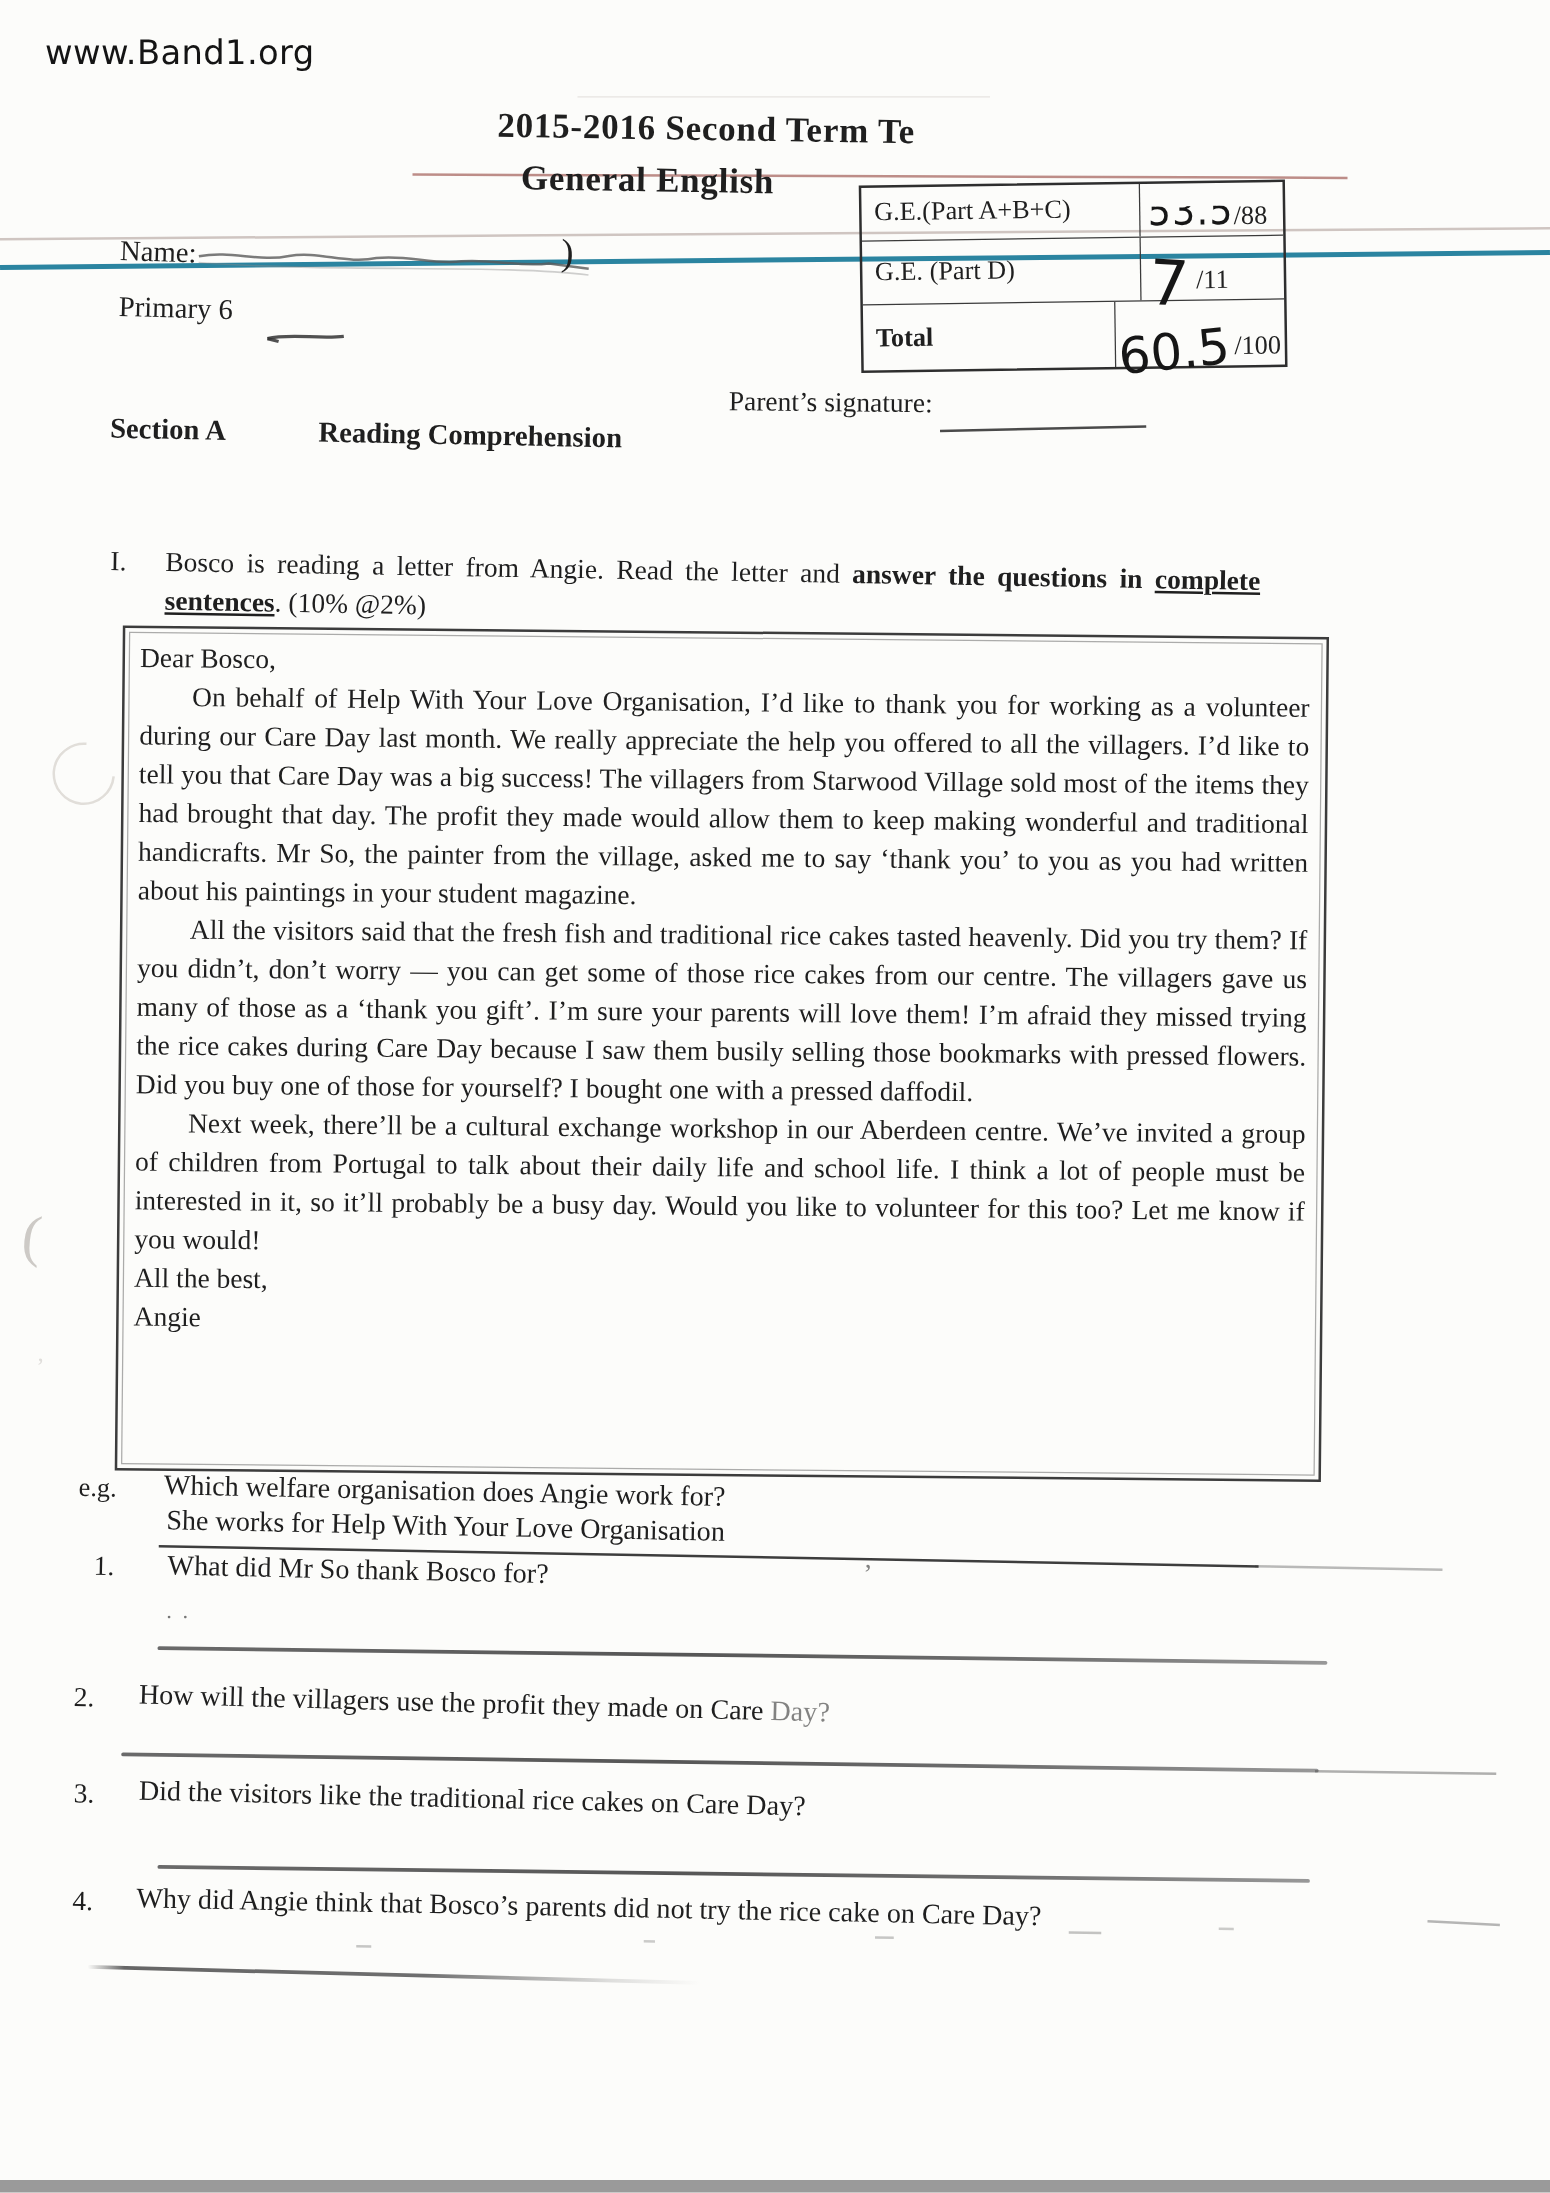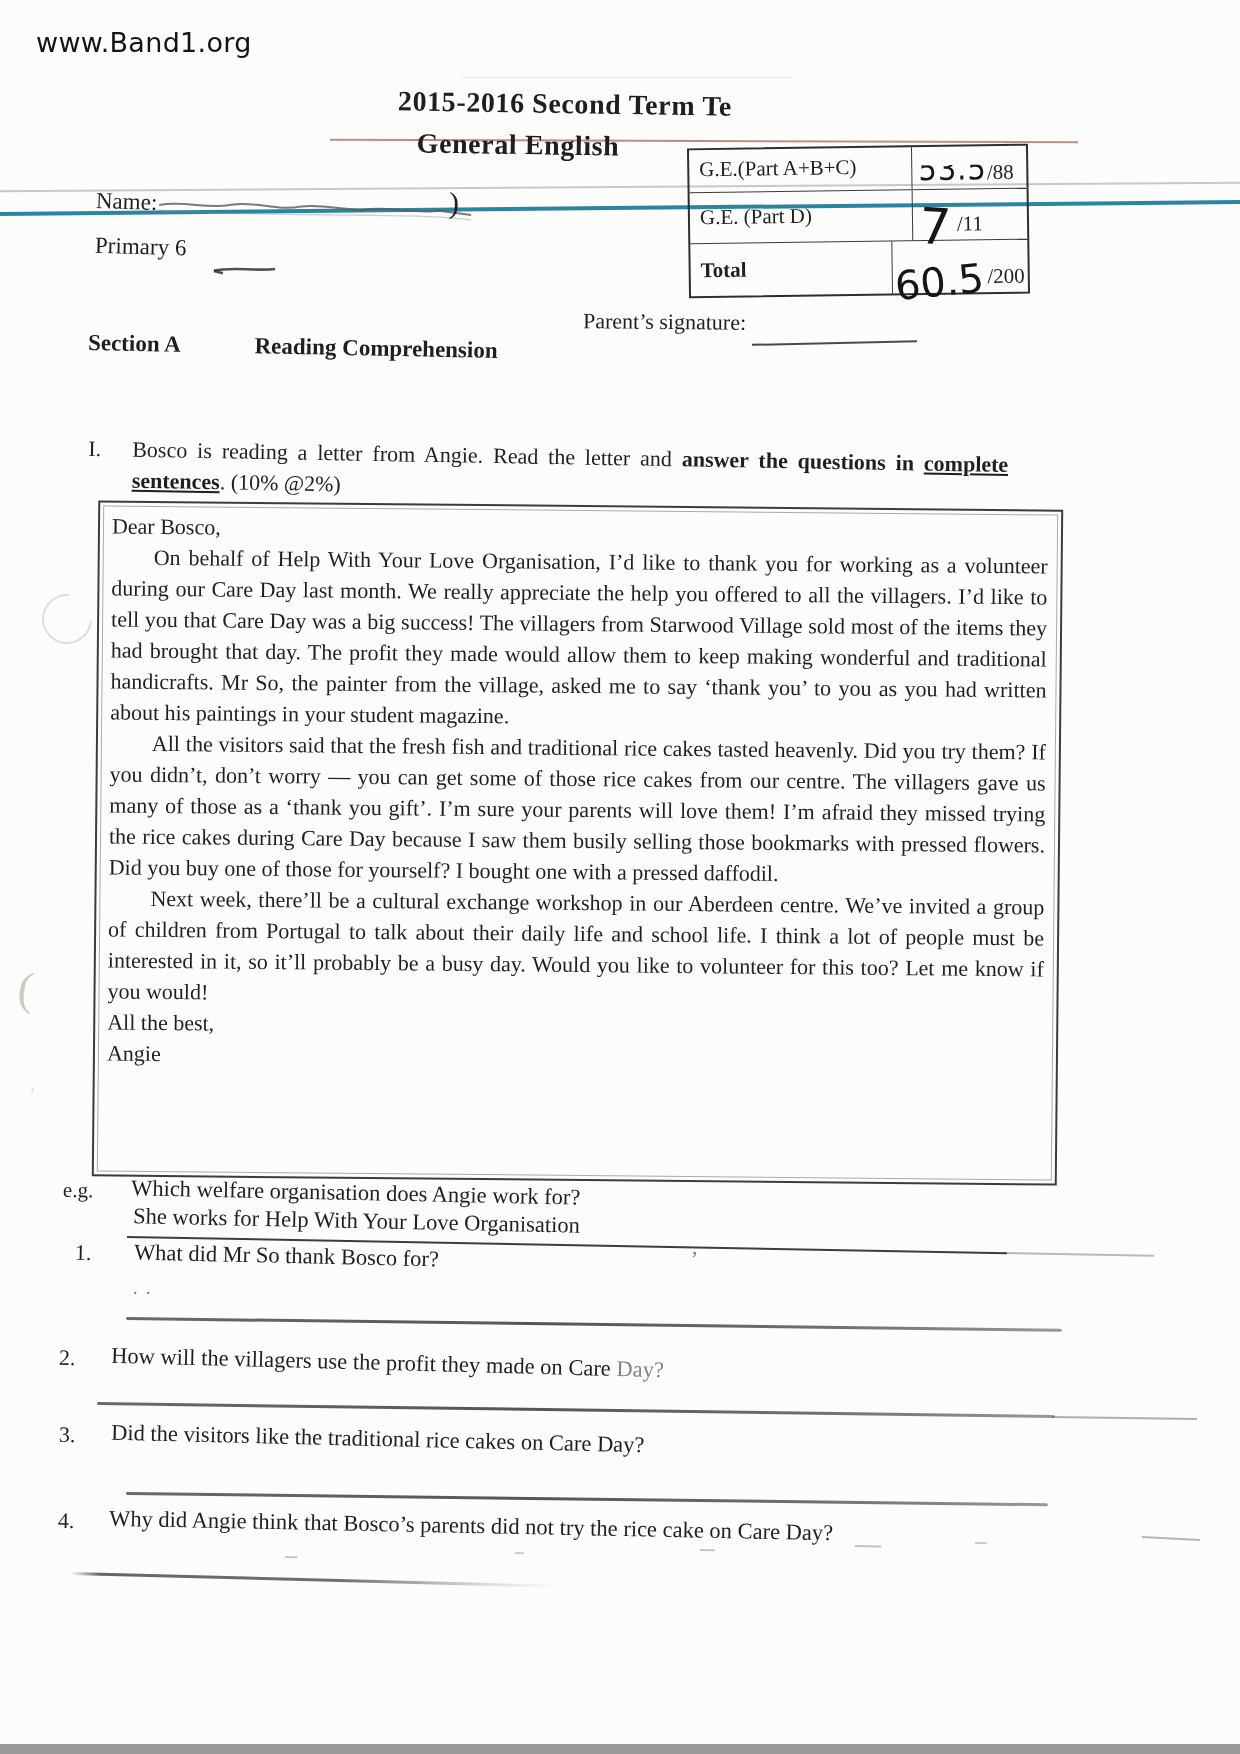--- a/index.html
+++ b/index.html
@@ -85,21 +85,21 @@
       <div class="slabel" style="padding-top:12px;">G.E. (Part D)</div>
       <div class="sval">
         <span class="hand hand-r2">7</span>
         <span class="den" style="margin-left:6px;">/11</span>
       </div>
     </div>
     <div class="srow" style="height:52px;">
       <div class="slabel total-lbl" style="padding-top:14px;">Total</div>
       <div class="sval">
         <span class="hand hand-r3">60.5</span>
-        <span class="den">/200</span>
+        <span class="den">/100</span>
       </div>
     </div>
   </div>
 
   <div class="abs h-label" style="left:96px;top:189px;transform:rotate(2deg);">Name:</div>
   <svg class="abs" style="left:155px;top:199px;transform:rotate(2.2deg);" width="320" height="24">
     <path d="M4,12 C30,6 52,15 76,9 C100,4 122,14 146,8 C170,4 192,12 214,8 C238,5 260,11 284,7 L316,10" stroke="#5a5a5a" stroke-width="2" fill="none" opacity="0.8"></path>
     <path d="M4,17 C110,21 250,9 316,15" stroke="#8a8a8a" stroke-width="1.3" fill="none" opacity="0.4"></path>
   </svg>
   <div class="abs" style="left:449px;top:186px;font-size:30px;transform:rotate(2deg);">)</div>

